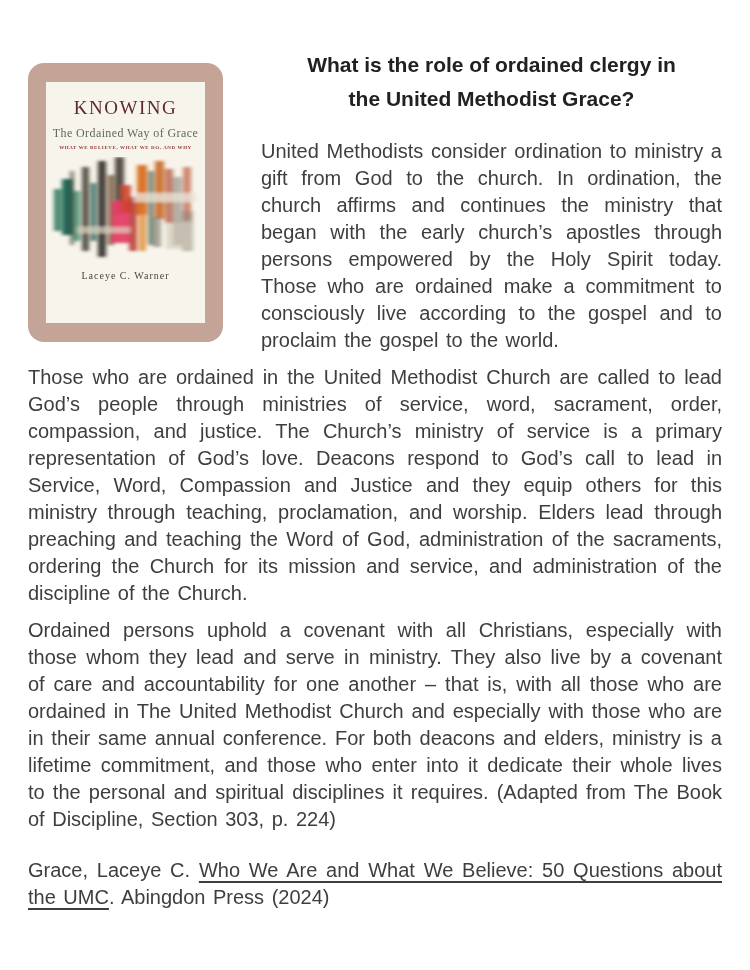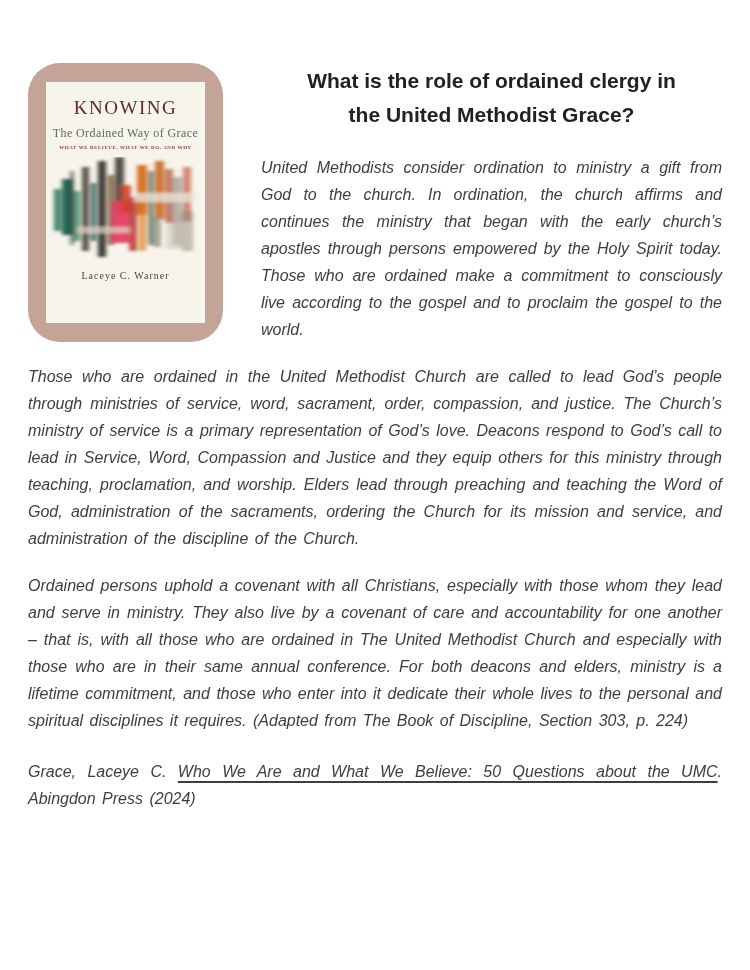--- a/index.html
+++ b/index.html
@@ -20,21 +20,21 @@
     padding-top: 48px;
     gap: 38px;
   }
   
   .book-frame {
     flex: 0 0 195px;
     width: 195px;
     height: 279px;
     margin-top: 15px;
     background: #c4a496;
-    border-radius: 32px;
+    border-radius: 16px;
     padding: 19px 18px;
   }
   .book-cover {
     width: 100%;
     height: 100%;
     background: #f7f4eb;
     font-family: "Liberation Serif", "DejaVu Serif", serif;
     text-align: center;
     display: flex;
     flex-direction: column;
@@ -77,35 +77,34 @@
   .right-col {
     flex: 1 1 auto;
     min-width: 0;
   }
   .page-title {
     font-size: 21px;
     line-height: 34px;
     font-weight: bold;
     color: #212121;
     text-align: center;
-    margin-top: 16px;
+    margin-top: 0;
   }
   .intro-paragraph {
     margin-top: 22px;
   }
   p.body-text {
-    font-size: 16px;
+    font-size: 20px;
     line-height: 27px;
     color: #3e3e3e;
     text-align: justify;
     word-spacing: 2px;
-    font-style: italic;
   }
   .body-paragraph {
-    margin-top: 20px;
+    margin-top: 10px;
   }
   .citation {
     margin-top: 24px;
   }
   .citation .underlined {
     text-decoration: underline;
     text-decoration-thickness: 1.5px;
     text-underline-offset: 4px;
   }
 </style>

